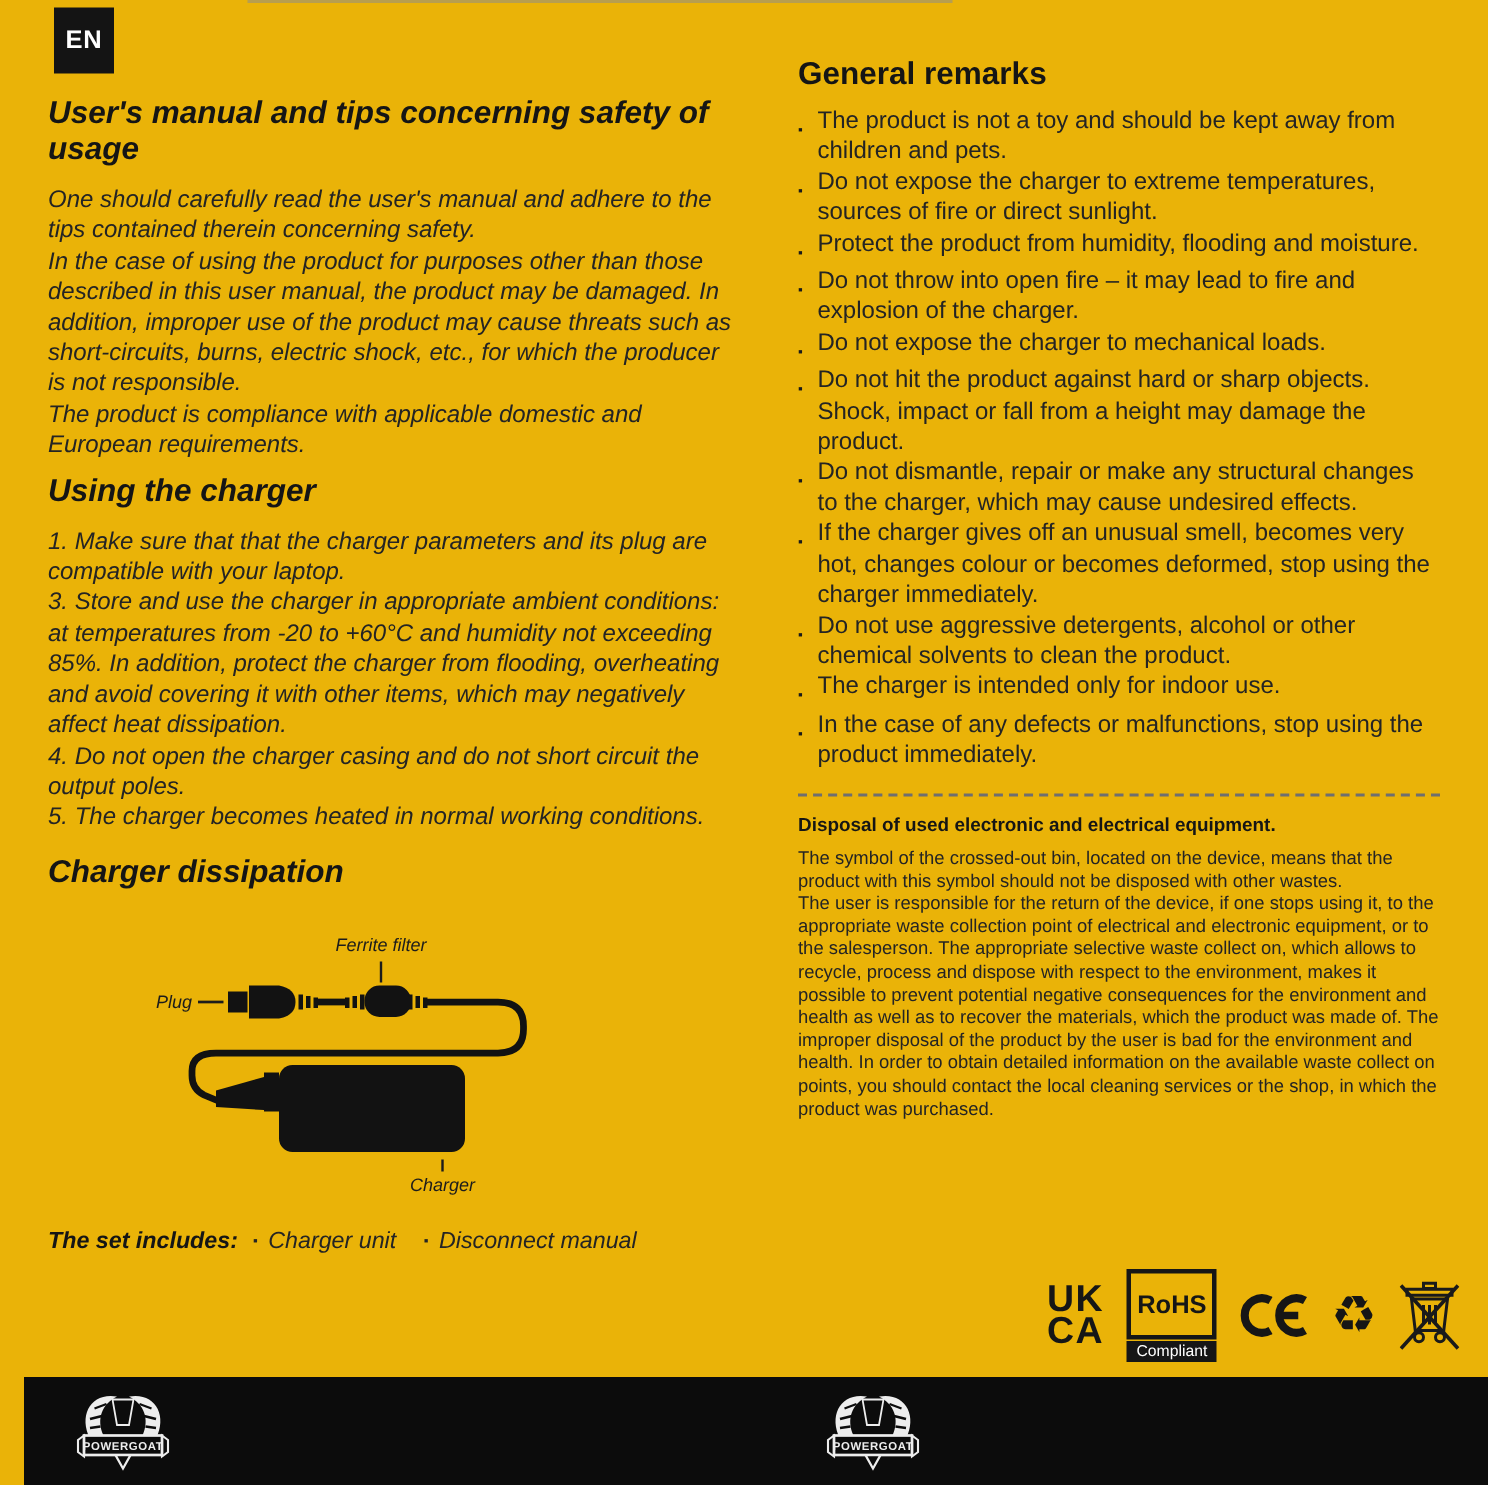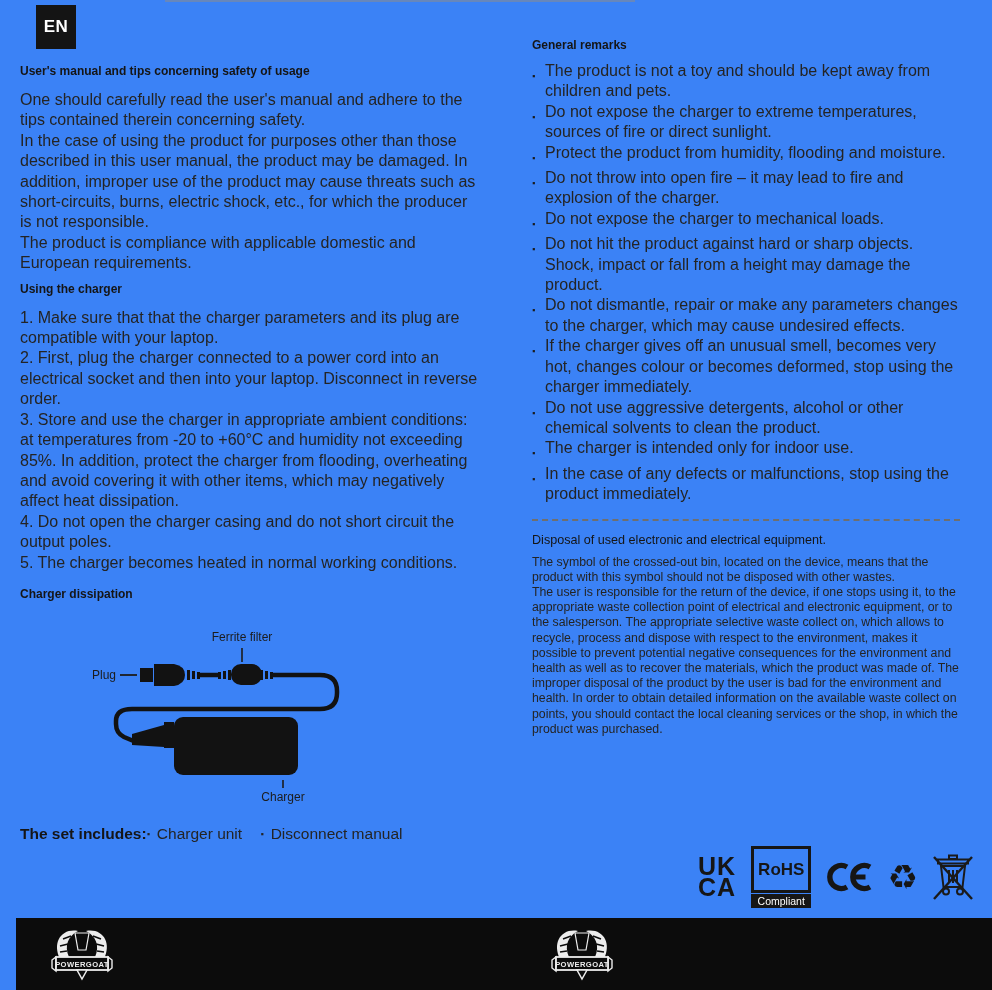--- a/index.html
+++ b/index.html
@@ -1,50 +1,50 @@
 <!DOCTYPE html>
 <html><head>
 <meta charset="utf-8">
 <style>
   html,body { margin:0; padding:0; background:#e8e8e8; }
   .page {
     position:relative; width:992px; height:990px; margin:0 auto;
-    background:#3b82f6; color:#242424; overflow:hidden;
+    background:#eab308; color:#242424; overflow:hidden;
     font-family:"Liberation Sans", sans-serif;
   }
   .top-artifact { position:absolute; top:0; left:165px; width:470px; height:2px; background:#8d8d8d; opacity:.55; }
 
   .en-badge {
     position:absolute; left:36px; top:5px; width:40px; height:44px;
     background:#141414; color:#fff; font-weight:bold; font-size:17px;
     display:flex; align-items:center; justify-content:center; letter-spacing:.5px;
   }
 
-  .col-left  { position:absolute; left:20px;  top:64px; width:462px; }
+  .col-left  { position:absolute; left:32px;  top:64px; width:462px;font-style:italic; }
   .col-right { position:absolute; left:532px; top:38px; width:428px; }
 
-  .sec-heading { font-size:12px; font-weight:bold; color:#151515; margin:0 0 12px; }
+  .sec-heading { font-size:21px; font-weight:bold; color:#151515; margin:0 0 12px; }
   .body-text { font-size:16px; line-height:20.4px; margin:0 0 8px; white-space:pre-line; }
   .step { font-size:16px; line-height:20.4px; }
   .mt { margin-top:0; }
 
   .bullet-row { display:flex; font-size:16px; line-height:20.4px; }
   .bullet { flex:0 0 13px; font-size:9px; padding-top:5px; color:#1a1a1a; }
   .bullet-text { flex:1; }
 
   .dashed-sep { border:0; border-top:2px dashed #6f6f6f; margin:14px 0 12px; }
 
-  .disposal-heading { font-size:12.6px; font-weight:normal; color:#151515; margin:0 0 8px; }
+  .disposal-heading { font-size:12.6px; font-weight:bold; color:#151515; margin:0 0 8px; }
   .disposal-body { font-size:12.3px; line-height:15.2px; margin:0; white-space:pre-line; }
 
   
   .diagram { margin:4px 0 0 0; }
 
   
-  .set-row { margin-top:16px; font-size:15.5px; display:flex; align-items:center; }
+  .set-row { margin-top:16px; font-size:15.5px; display:flex; align-items:center; gap:10px; }
   .set-label { font-weight:bold; color:#151515; }
   .set-item { margin-right:14px; }
   .set-item .bullet-inline { font-size:9px; vertical-align:2px; margin-right:7px; }
 
   
   .cert-row { position:absolute; left:698px; top:846px; display:flex; align-items:center; gap:15px; }
   .ukca { font-weight:800; font-size:25px; line-height:21px; letter-spacing:1px; color:#161616; }
   .rohs { display:inline-block; text-align:center; }
   .rohs-title { display:block; border:3px solid #161616; font-weight:800; font-size:17px; line-height:19px; padding:11px 4px; color:#161616; }
   .rohs-sub { display:block; background:#161616; color:#fff; font-size:10.5px; line-height:14px; margin-top:1px; padding:0 3px;text-align:center; }
@@ -68,21 +68,20 @@
     <h2 class="sec-heading">User's manual and tips concerning safety of usage</h2>
     <p class="body-text">One should carefully read the user's manual and adhere to the tips contained therein concerning safety.
 In the case of using the product for purposes other than those described in this user manual, the product may be damaged. In addition, improper use of the product may cause threats such as short-circuits, burns, electric shock, etc., for which the producer is not responsible.
 The product is compliance with applicable domestic and European requirements.</p>
 
     <h2 class="sec-heading mt">Using the charger</h2>
     <div>
 
         <div class="step">1. Make sure that that the charger parameters and its plug are compatible with your laptop.</div>
 
-        <div class="step">2. First, plug the charger connected to a power cord into an electrical socket and then into your laptop. Disconnect in reverse order.</div>
 
         <div class="step">3. Store and use the charger in appropriate ambient conditions: at temperatures from -20 to +60°C and humidity not exceeding 85%. In addition, protect the charger from flooding, overheating and avoid covering it with other items, which may negatively affect heat dissipation.</div>
 
         <div class="step">4. Do not open the charger casing and do not short circuit the output poles.</div>
 
         <div class="step">5. The charger becomes heated in normal working conditions.</div>
       </div>
 
     <h2 class="sec-heading mt" style="margin-top:14px;">Charger dissipation</h2>
 
@@ -167,21 +166,21 @@
           <span class="bullet-text">Do not expose the charger to mechanical loads.</span>
         </div>
 
         <div class="bullet-row">
           <span class="bullet">▪</span>
           <span class="bullet-text">Do not hit the product against hard or sharp objects. Shock, impact or fall from a height may damage the product.</span>
         </div>
 
         <div class="bullet-row">
           <span class="bullet">▪</span>
-          <span class="bullet-text">Do not dismantle, repair or make any parameters changes to the charger, which may cause undesired effects.</span>
+          <span class="bullet-text">Do not dismantle, repair or make any structural changes to the charger, which may cause undesired effects.</span>
         </div>
 
         <div class="bullet-row">
           <span class="bullet">▪</span>
           <span class="bullet-text">If the charger gives off an unusual smell, becomes very hot, changes colour or becomes deformed, stop using the charger immediately.</span>
         </div>
 
         <div class="bullet-row">
           <span class="bullet">▪</span>
           <span class="bullet-text">Do not use aggressive detergents, alcohol or other chemical solvents to clean the product.</span>

